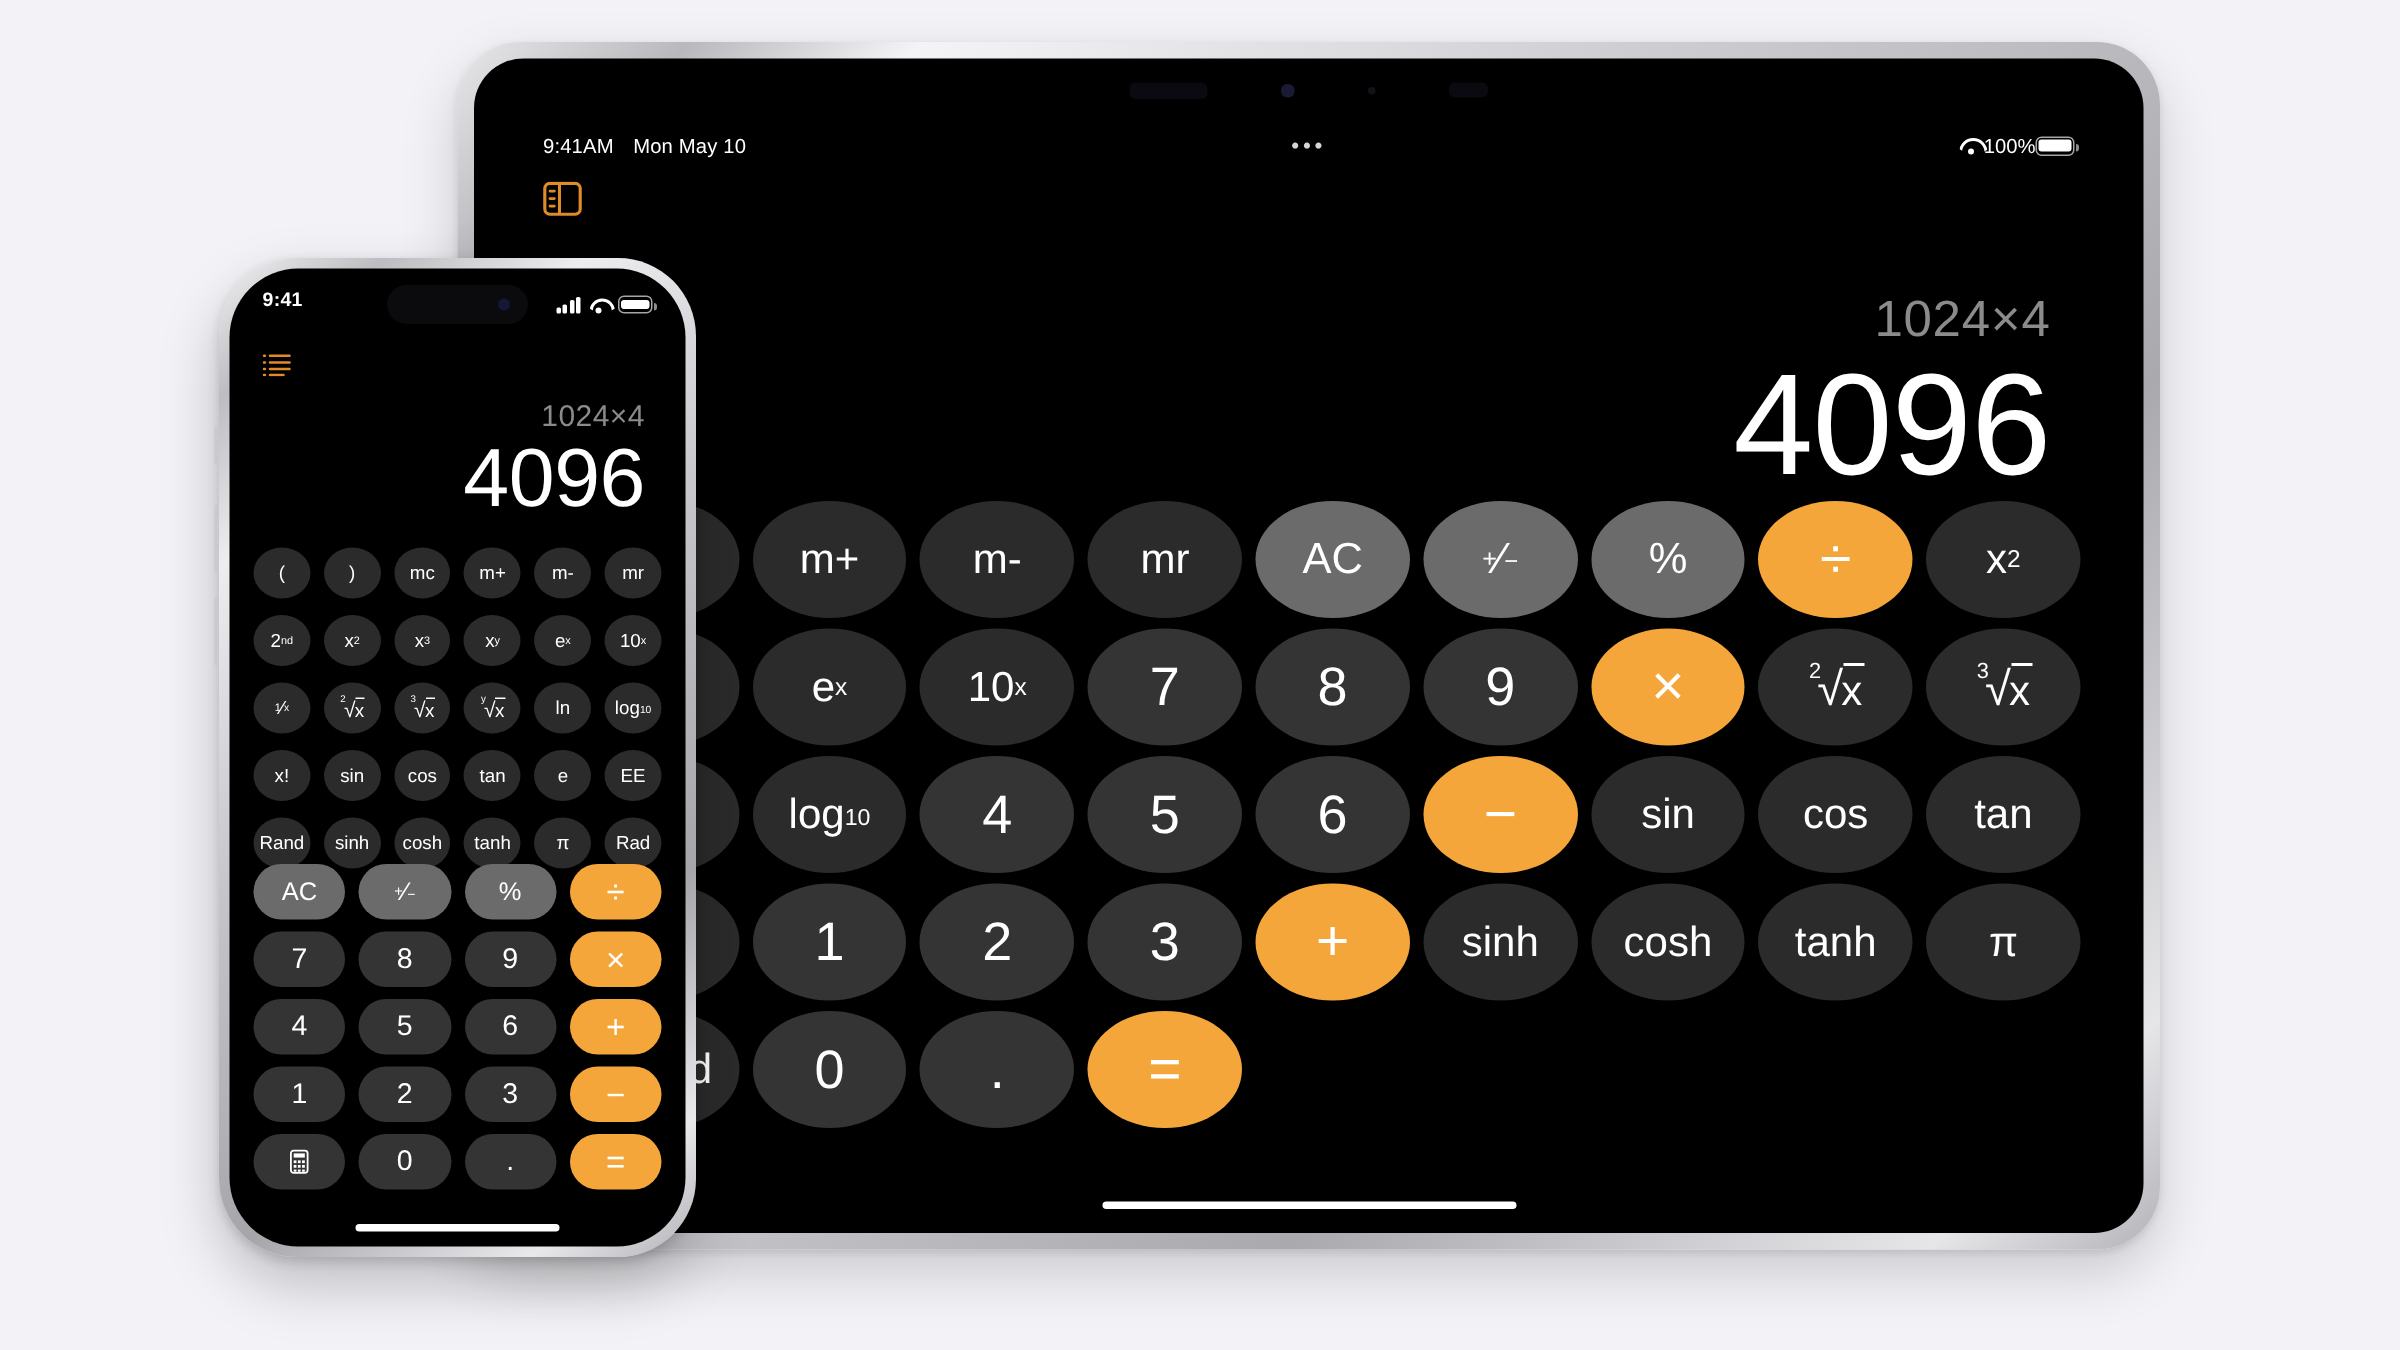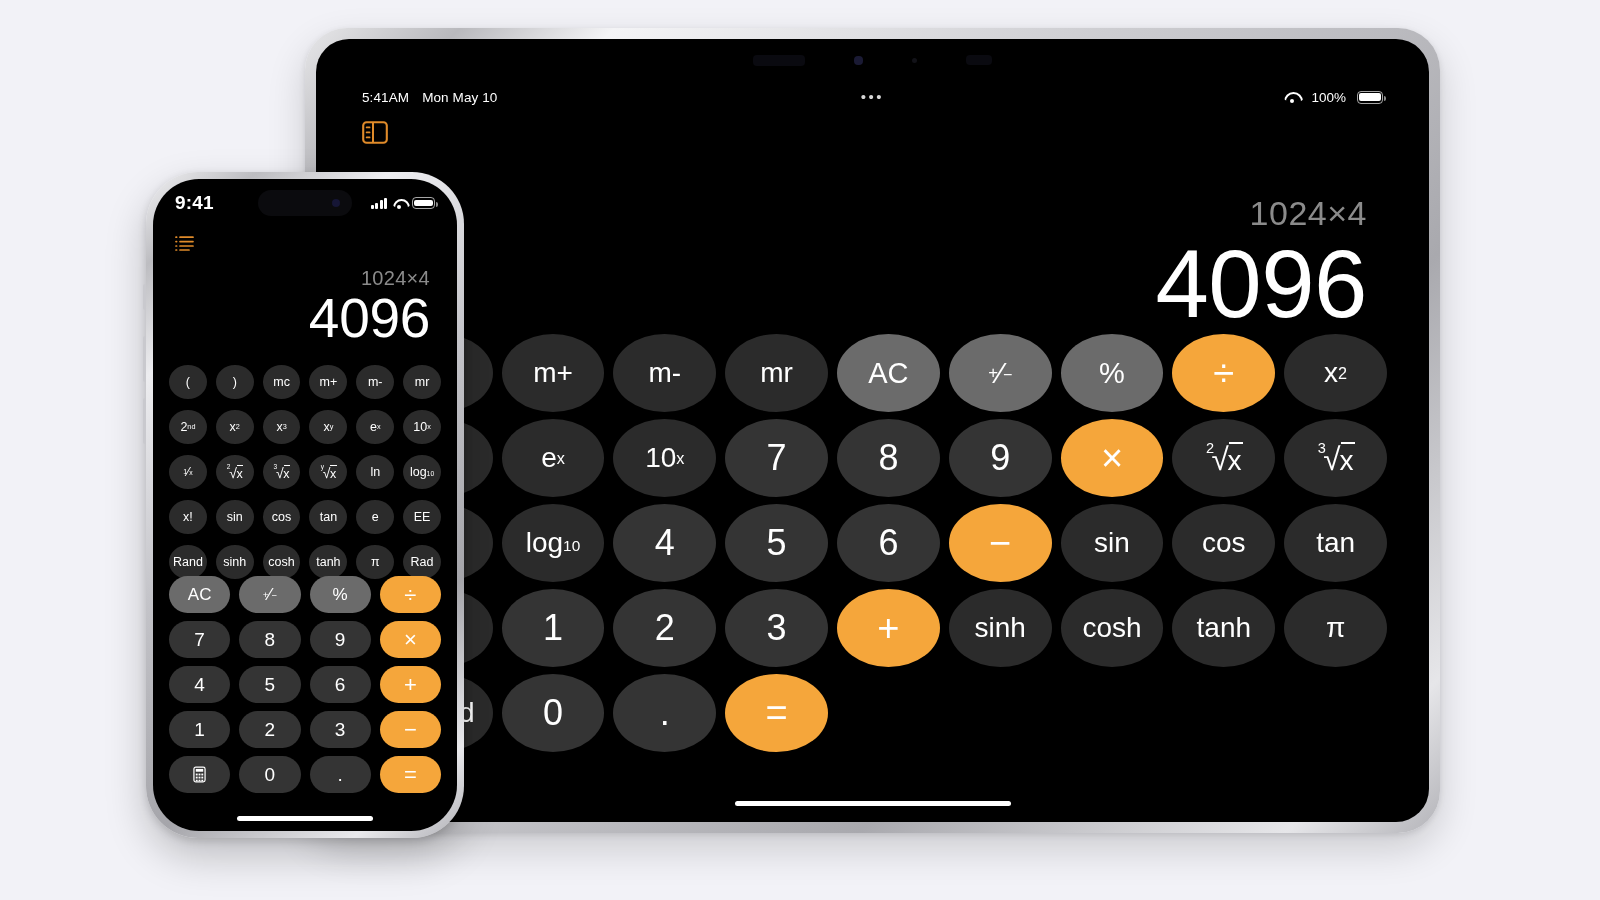--- a/index.html
+++ b/index.html
@@ -40,21 +40,21 @@
   .cam-d { width: 26px; height: 10px; }
 
   .ipad-status {
     position: absolute; top: 46px; left: 0; right: 0; height: 24px;
     display: flex; align-items: center;
     padding: 0 46px;
     color: #fff; font-size: 13.5px;
   }
   .ipad-status .left { display: flex; gap: 13px; align-items: baseline; letter-spacing: .1px; }
   .ipad-status .center { position: absolute; left: 50%; transform: translateX(-50%); }
-  .ipad-status .right { margin-left: auto; display: flex; align-items: center; gap: 11px; }
+  .ipad-status .right { margin-left: auto; display: flex; align-items: center; gap: 0; }
   .dots3 { letter-spacing: 2.5px; color: #d6d6d6; font-size: 15px; line-height: 1; }
 
   .wifi-ico { display: inline-block; width: 17px; height: 13px; position: relative; }
   .wifi-ico::before {
     content: ""; position: absolute; left: 1px; top: 1px;
     width: 15px; height: 15px; border: 2.2px solid #fff; border-radius: 50%;
     clip-path: polygon(0 0, 100% 0, 100% 42%, 50% 72%, 0 42%);
   }
   .wifi-ico::after {
     content: ""; position: absolute; left: 6.2px; top: 8px;
@@ -135,21 +135,21 @@
   .island {
     position: absolute; top: 11px; left: 50%; transform: translateX(-50%);
     width: 94px; height: 26px; background: #0b0b0e; border-radius: 16px;
   }
   .island::after {
     content: ""; position: absolute; right: 12px; top: 9px; width: 8px; height: 8px;
     border-radius: 50%; background: #161636;
   }
   .iphone-status {
     position: absolute; top: 13px; left: 0; right: 0; height: 22px;
-    display: flex; padding: 0 22px; color: #fff; font-size: 19px;
+    display: flex; padding: 0 22px; color: #fff; font-size: 13px;
   }
   .iphone-status .time { font-weight: 600; letter-spacing: .2px; }
   .iphone-status .right { margin-left: auto; display: flex; align-items: center; gap: 5px; }
   .bars { display: flex; align-items: flex-end; gap: 1.6px; height: 11px; }
   .bars i { width: 2.8px; background: #fff; border-radius: 1px; }
   .bars i:nth-child(1){height:4px;} .bars i:nth-child(2){height:6px;}
   .bars i:nth-child(3){height:8.5px;} .bars i:nth-child(4){height:11px;}
   .wifi-s { width: 15px; height: 11px; }
   .wifi-s::before { width: 13px; height: 13px; border-width: 2px; }
   .wifi-s::after { left: 5.2px; top: 7px; width: 4px; height: 4px; }
@@ -198,21 +198,21 @@
 
       <div class="ipad-cam">
         <i class="cam-a"></i>
         <i class="cam-b"></i>
         <i class="cam-c"></i>
         <i class="cam-d"></i>
       </div>
 
       <div class="ipad-status">
         <div class="left">
-          <span>5:41AM</span>
+          <span>9:41AM</span>
           <span>Mon May 10</span>
         </div>
         <div class="center">
           <span class="dots3">•••</span>
         </div>
         <div class="right">
           <span class="wifi-ico"></span>
           <span>100%</span>
           <span class="batt">
               <i style="width:100%"></i>

